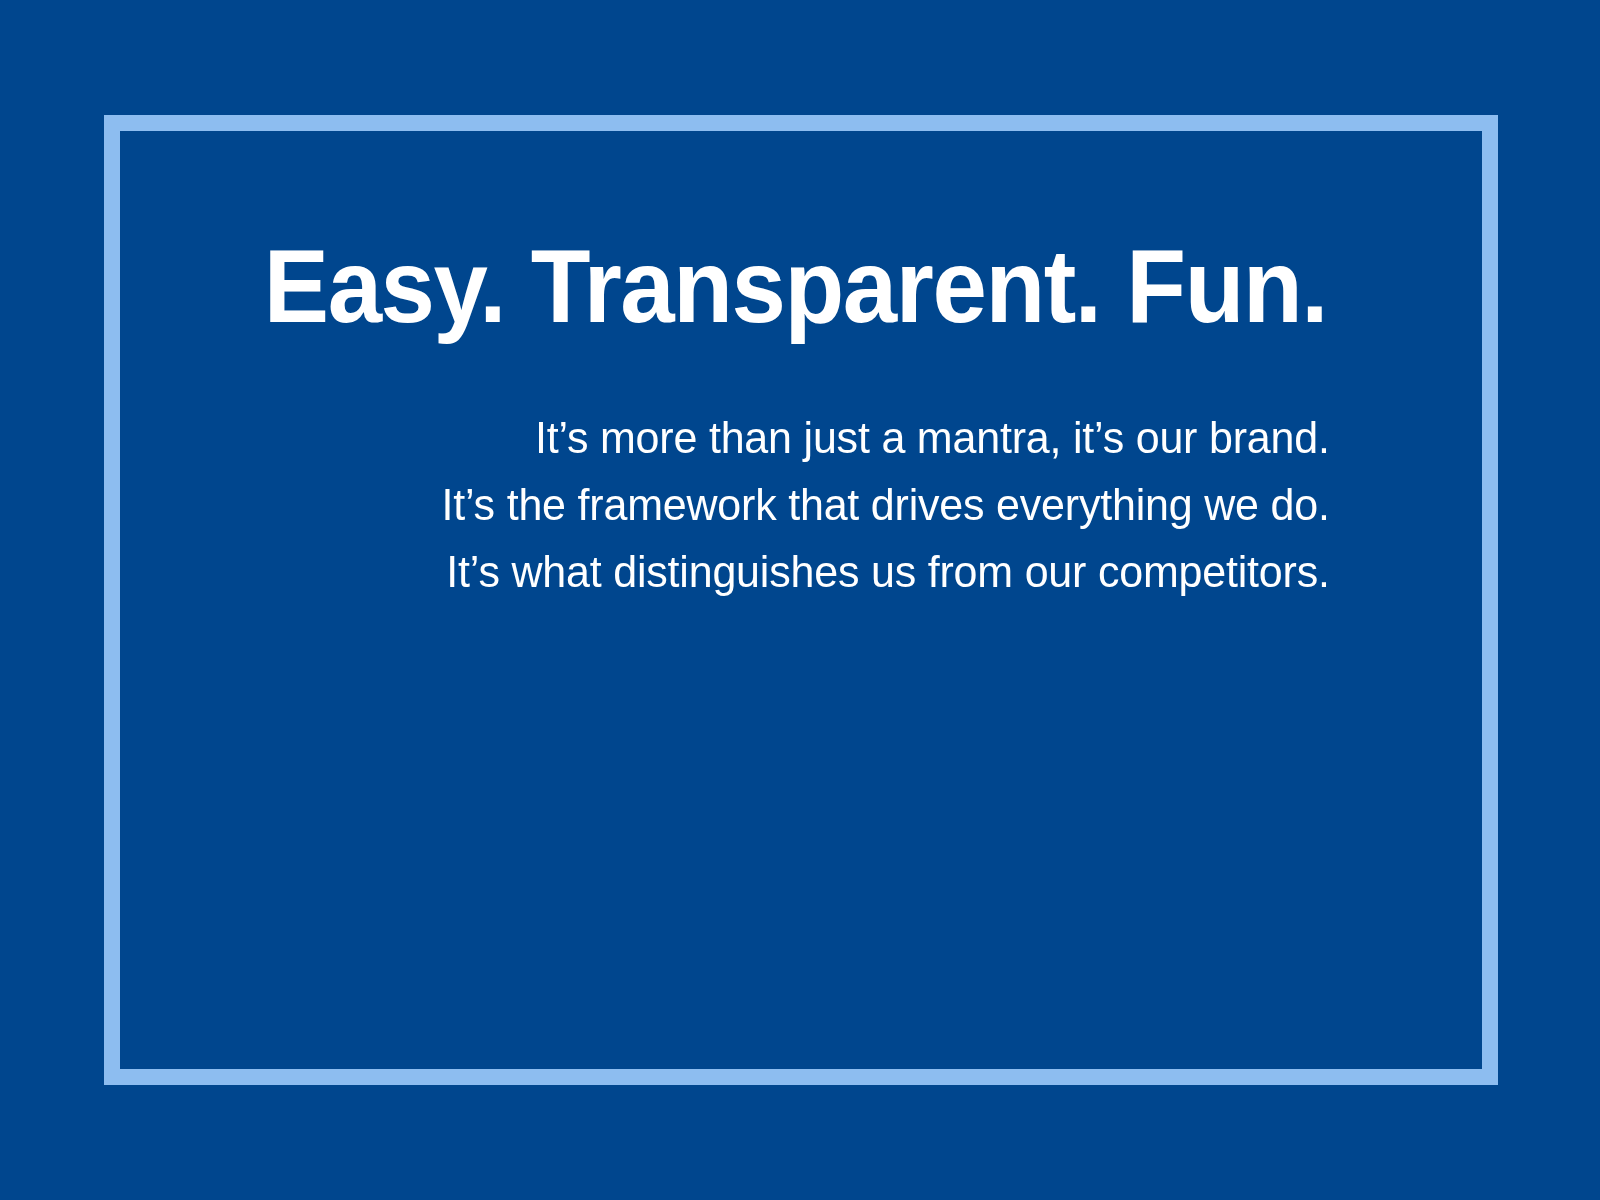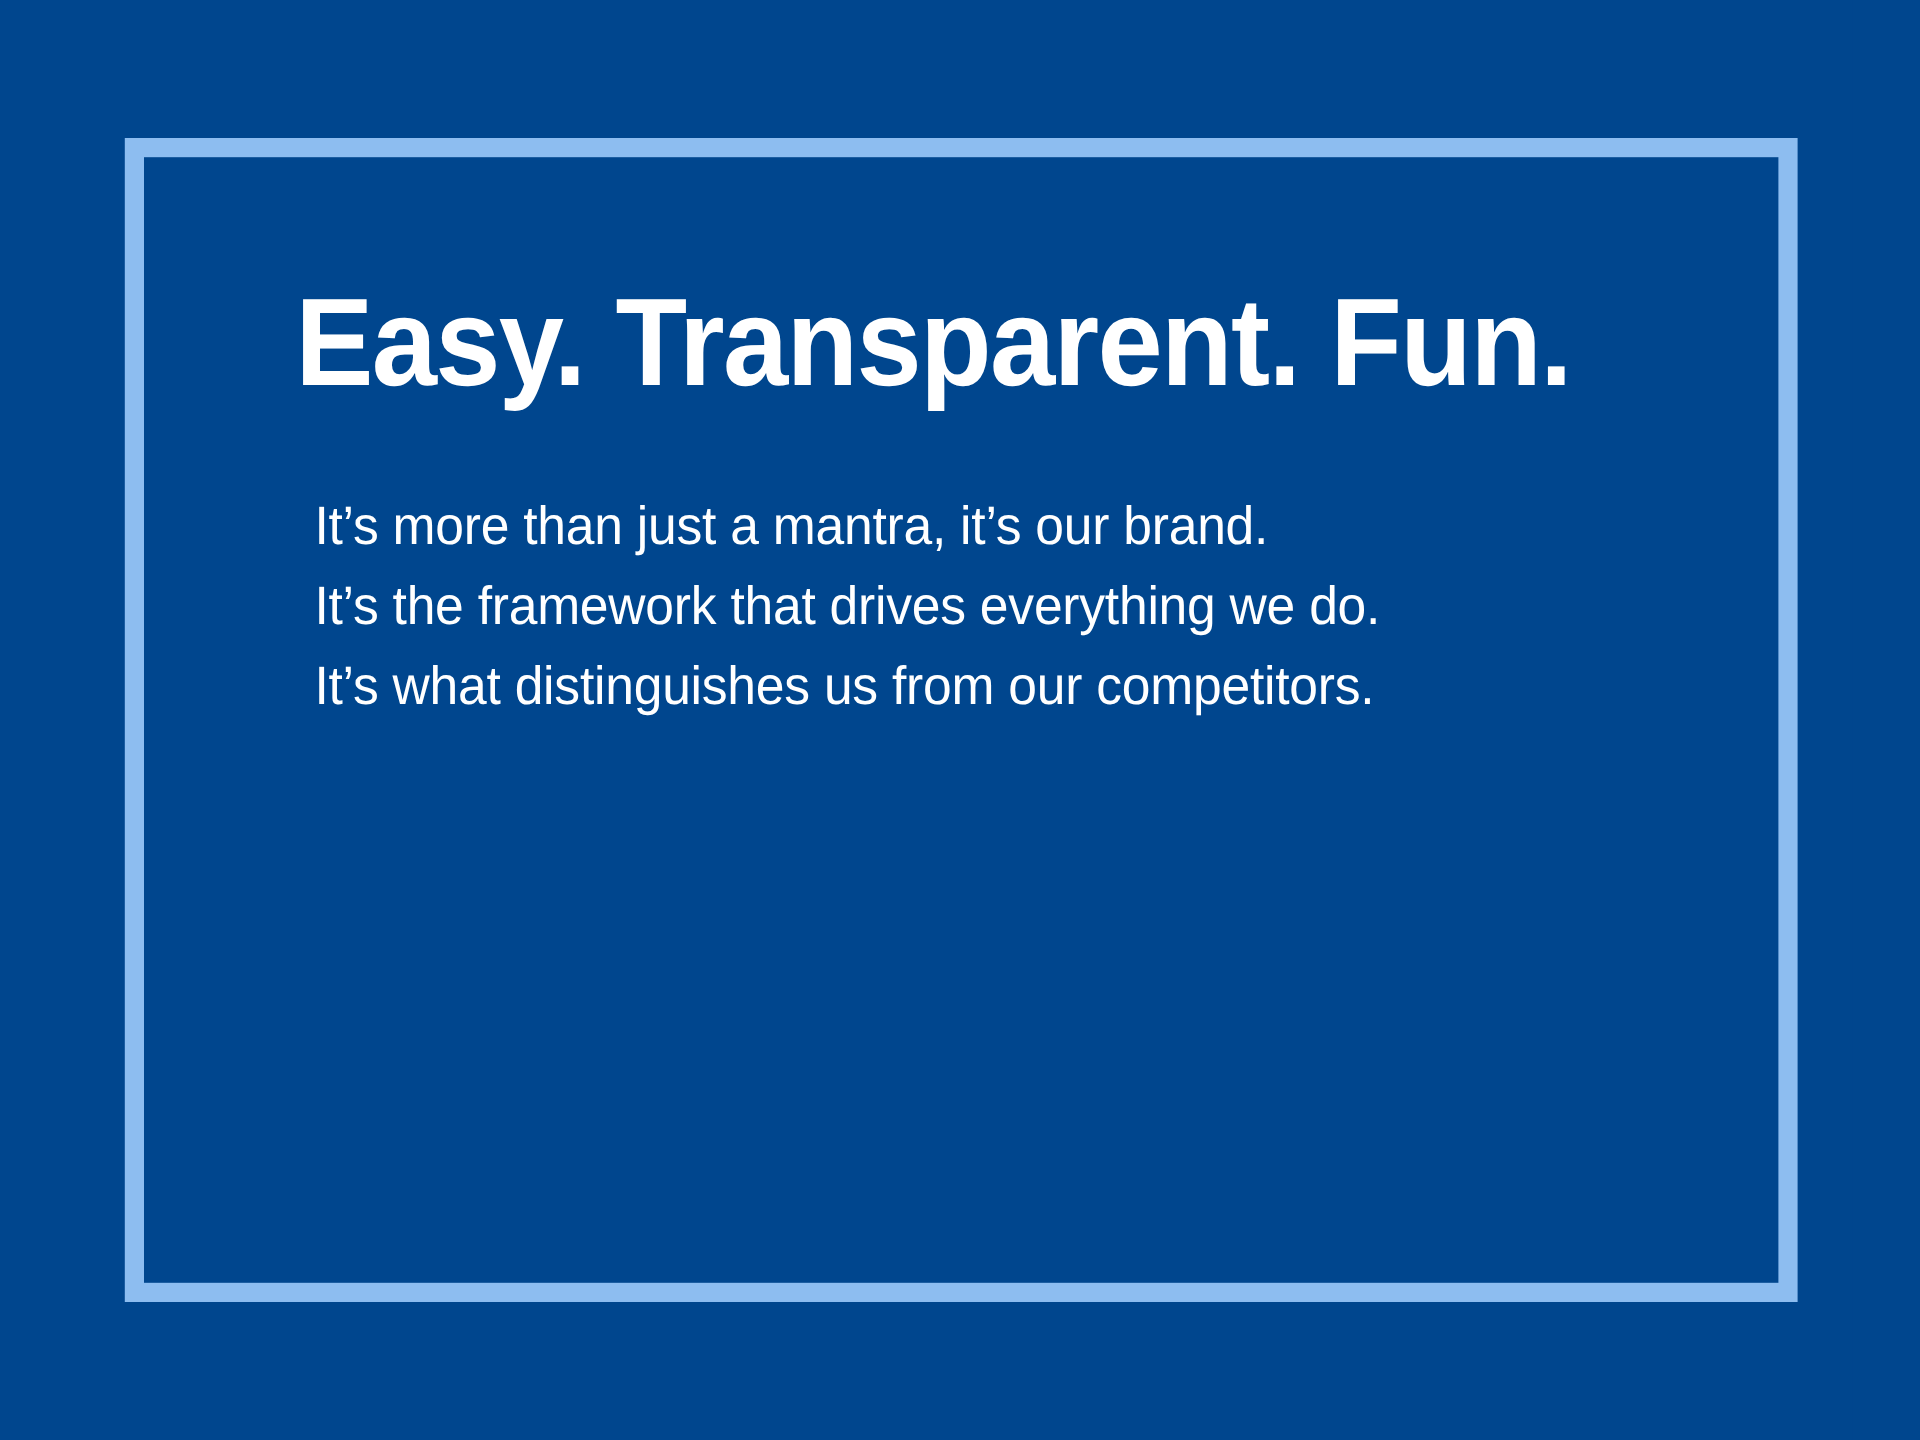--- a/index.html
+++ b/index.html
@@ -14,20 +14,21 @@
     font-family: "Liberation Sans", sans-serif;
     background: #00468e;
   }
 
   .slide {
     position: relative;
     width: 1544px;
     height: 1200px;
     background: #00468e;
     box-sizing: border-box;
+    text-align: right;
   }
 
   
   .frame {
     position: absolute;
     left: 104px;
     top: 115px;
     width: 1394px;
     height: 970px;
     border: 16px solid #8dbdf0;

